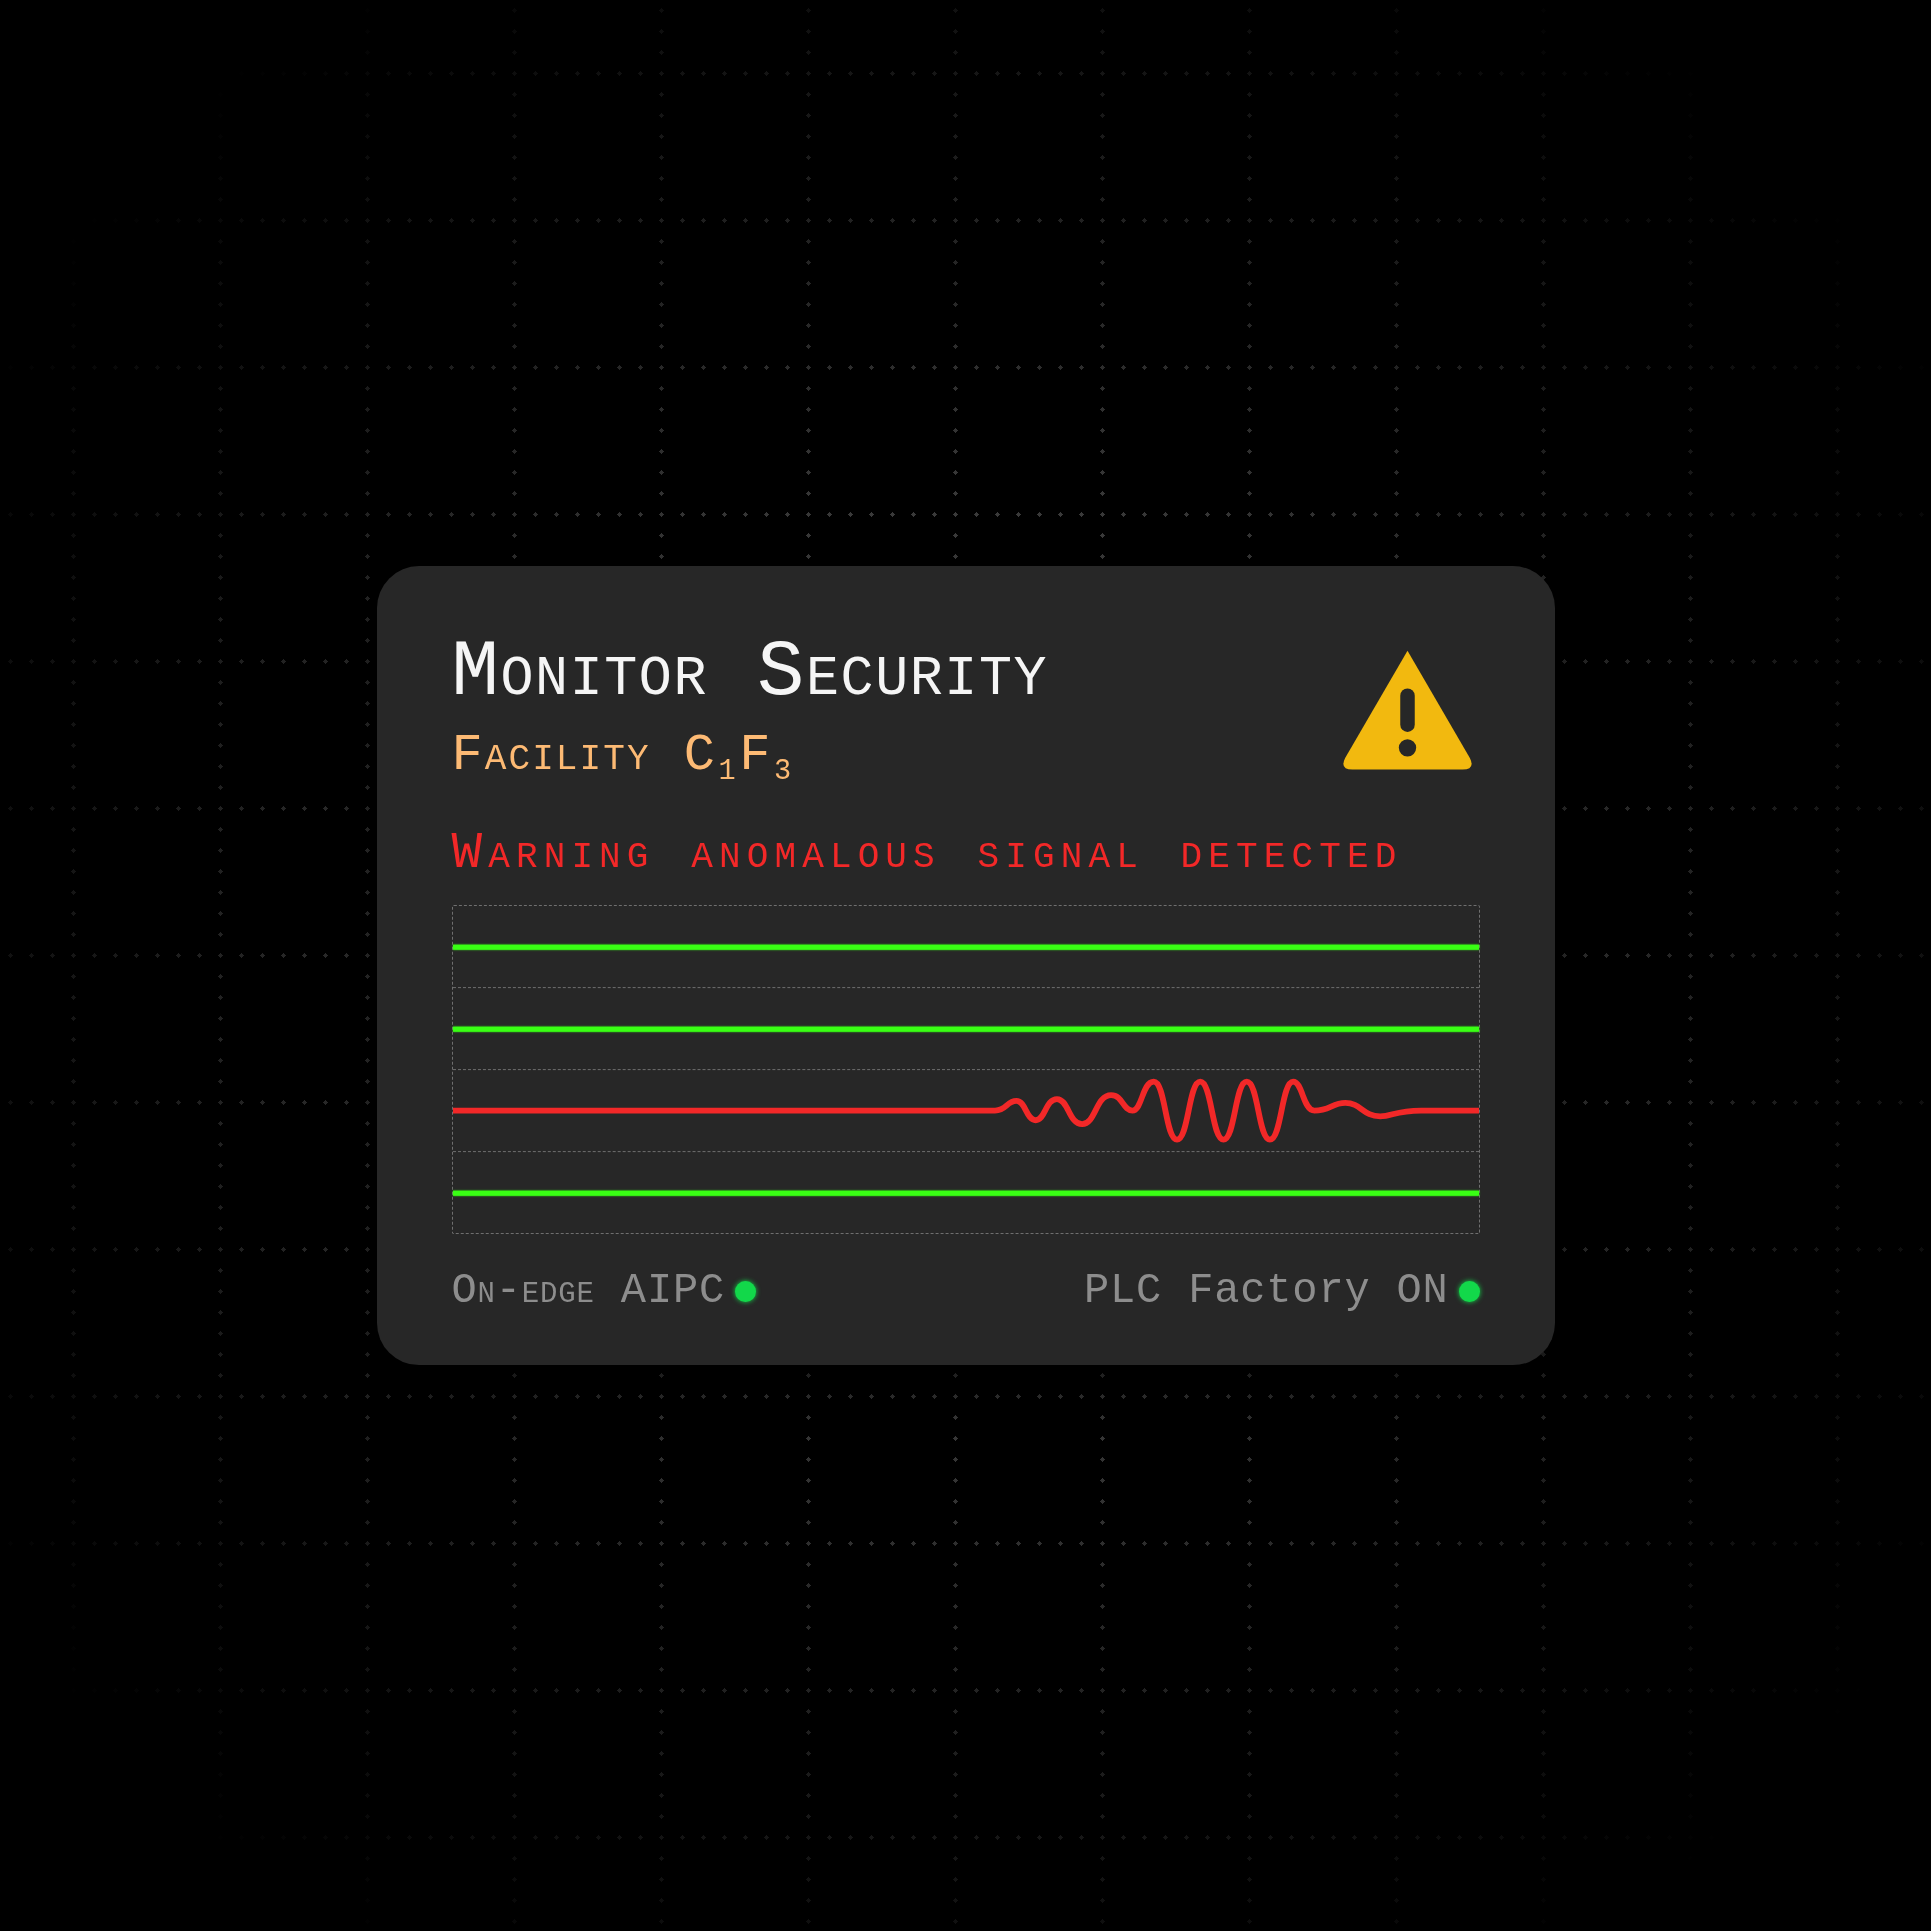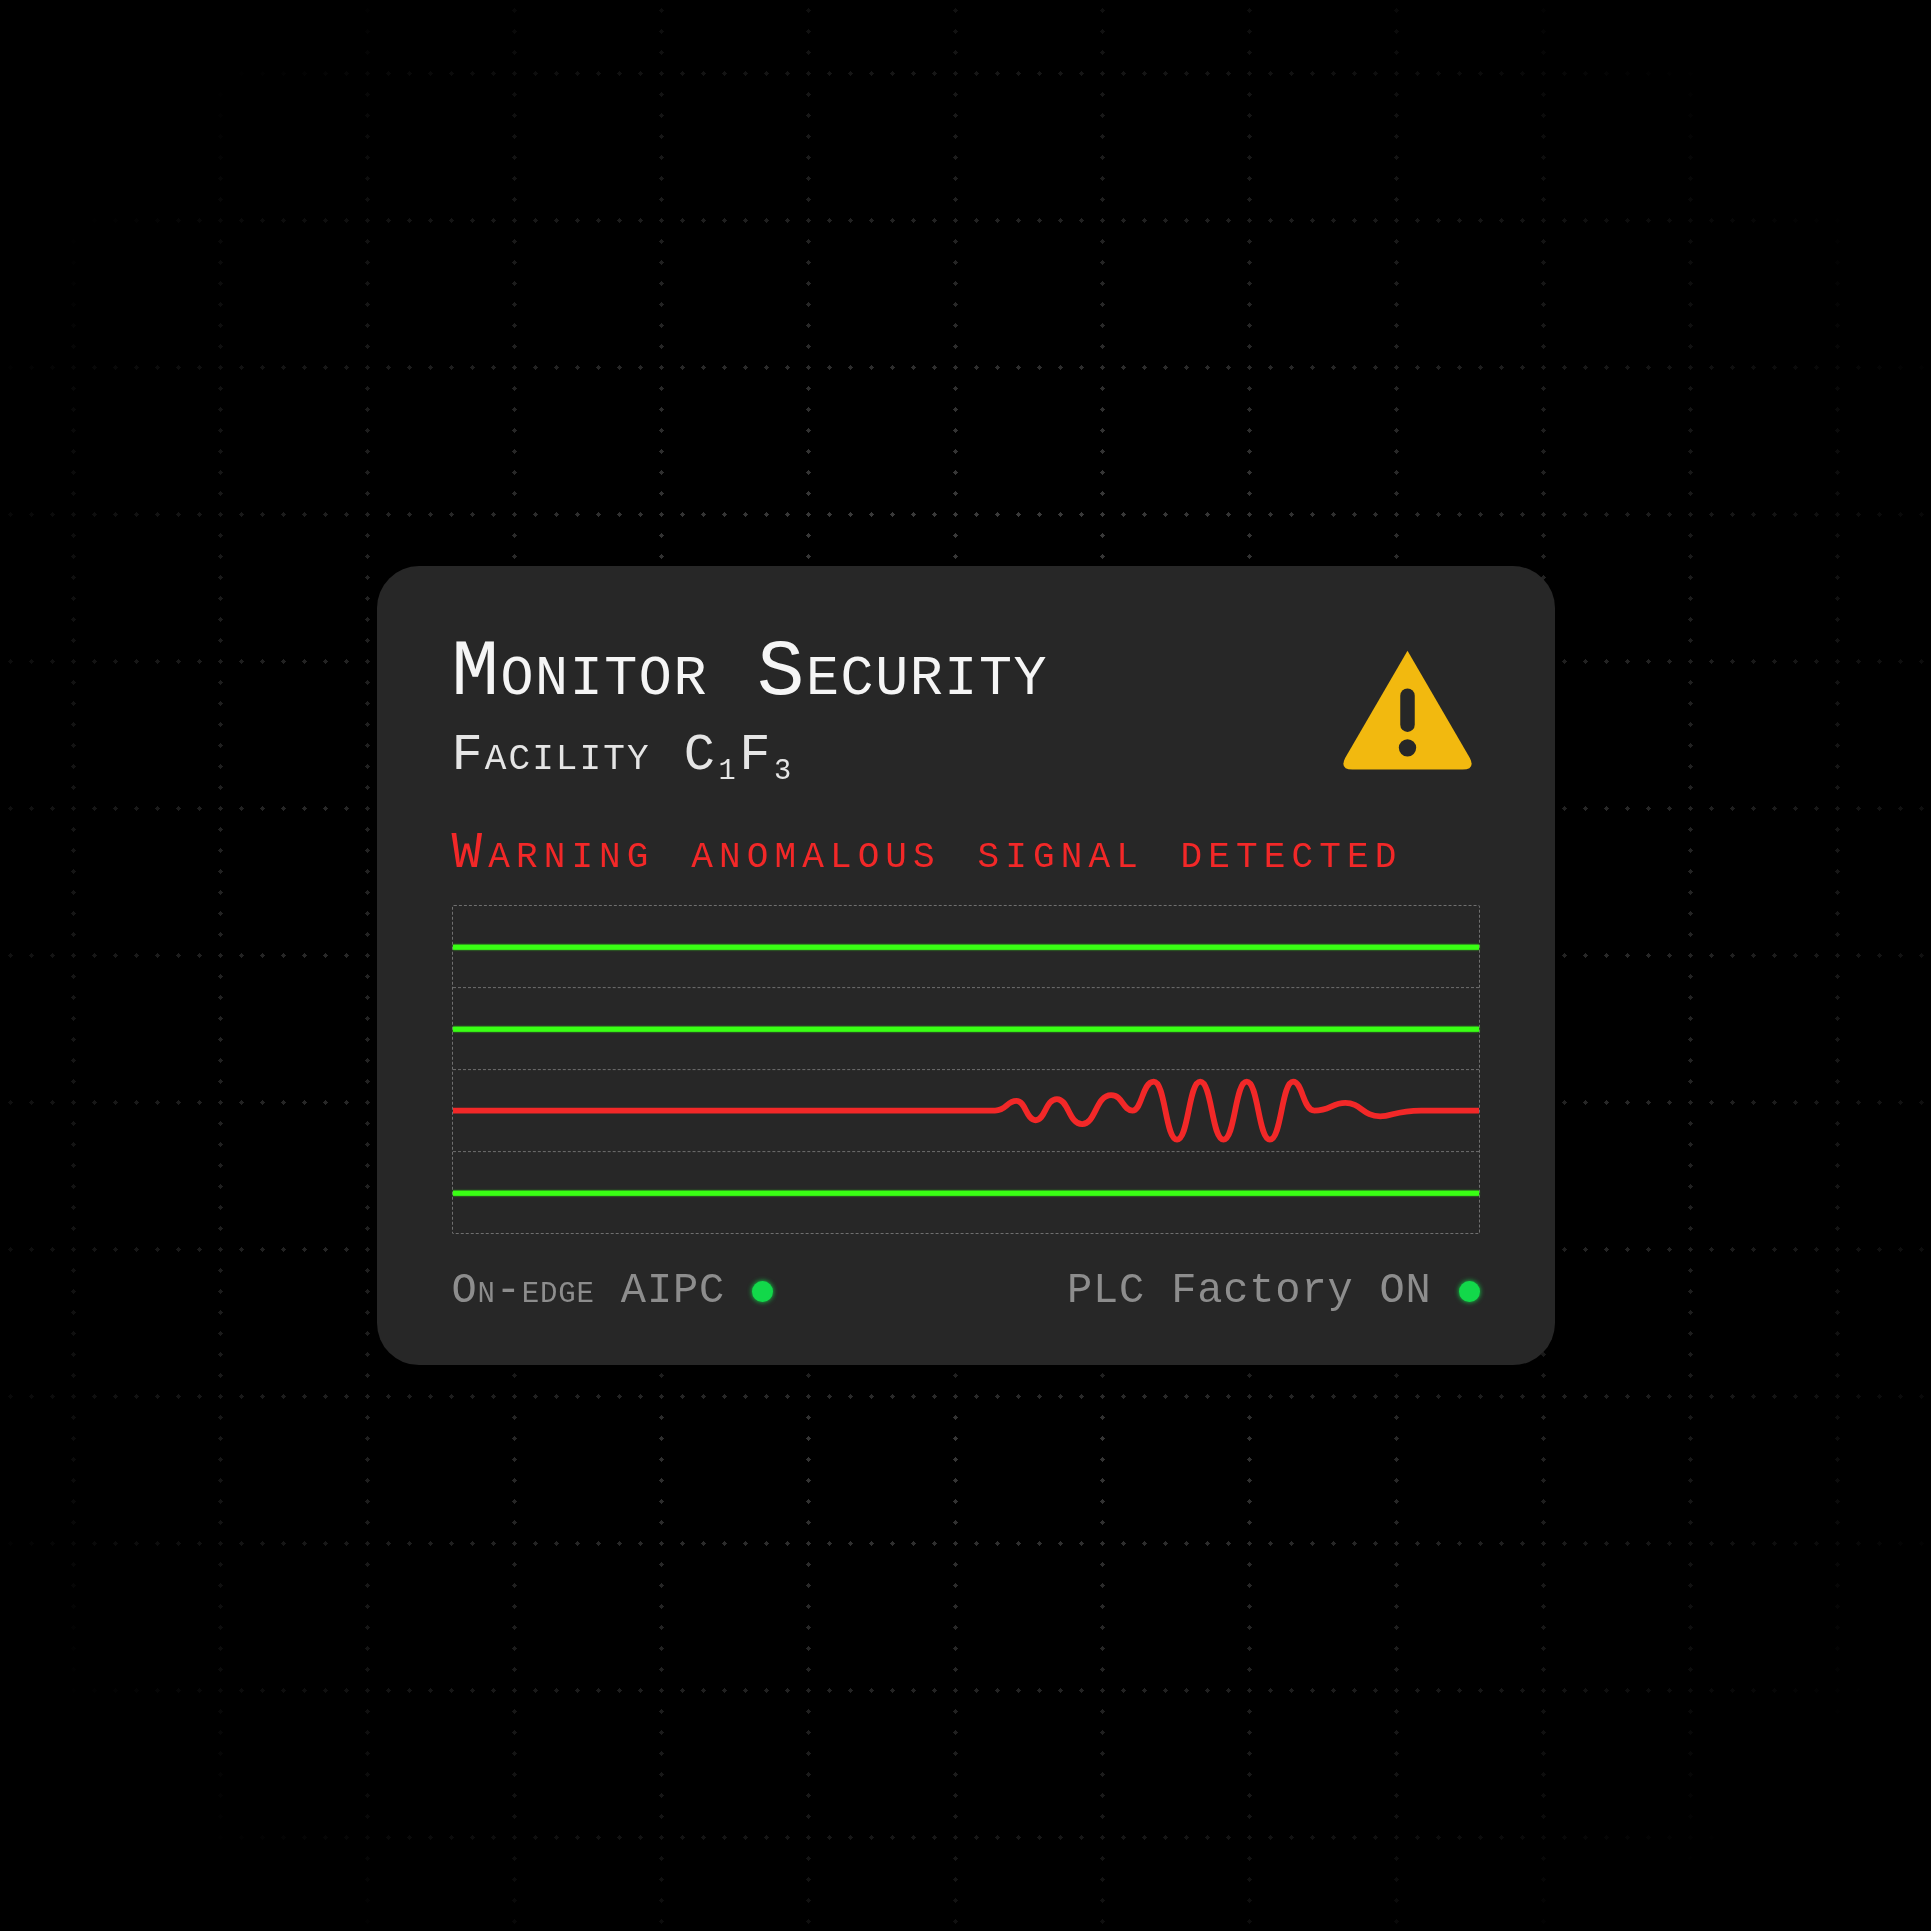--- a/index.html
+++ b/index.html
@@ -57,21 +57,21 @@
     font-size:79px;
     line-height:1;
     color:#f5f5f5;
     font-weight:400;
     margin-bottom:17.4px;
   }
   .subtitle{
     font-variant:small-caps;
     font-size:52px;
     line-height:1;
-    color:#e5e5e5;
+    color:#fdba74;
     letter-spacing:.04em;
   }
   .subtitle sub{
     font-size:.55em;
     vertical-align:baseline;
     position:relative;
     top:.35em;
     padding:0 .05em;
   }
 
@@ -112,21 +112,21 @@
   }
 
   .status{
     display:flex;
     justify-content:space-between;
     margin-top:33px;
     font-size:42px;
     color:#8d8d8d;
     letter-spacing:.02em;
   }
-  .status .item{display:flex;align-items:center;gap:23px;}
+  .status .item{display:flex;align-items:center;gap:6px;}
   
   .sc{font-variant:small-caps;}
   .dot{
     width:21px;height:21px;border-radius:50%;
     background:#12d84a;
     box-shadow:0 0 5.8px #12d84a;
     display:inline-block;
     margin-left:3.9px;
   }
 </style>

